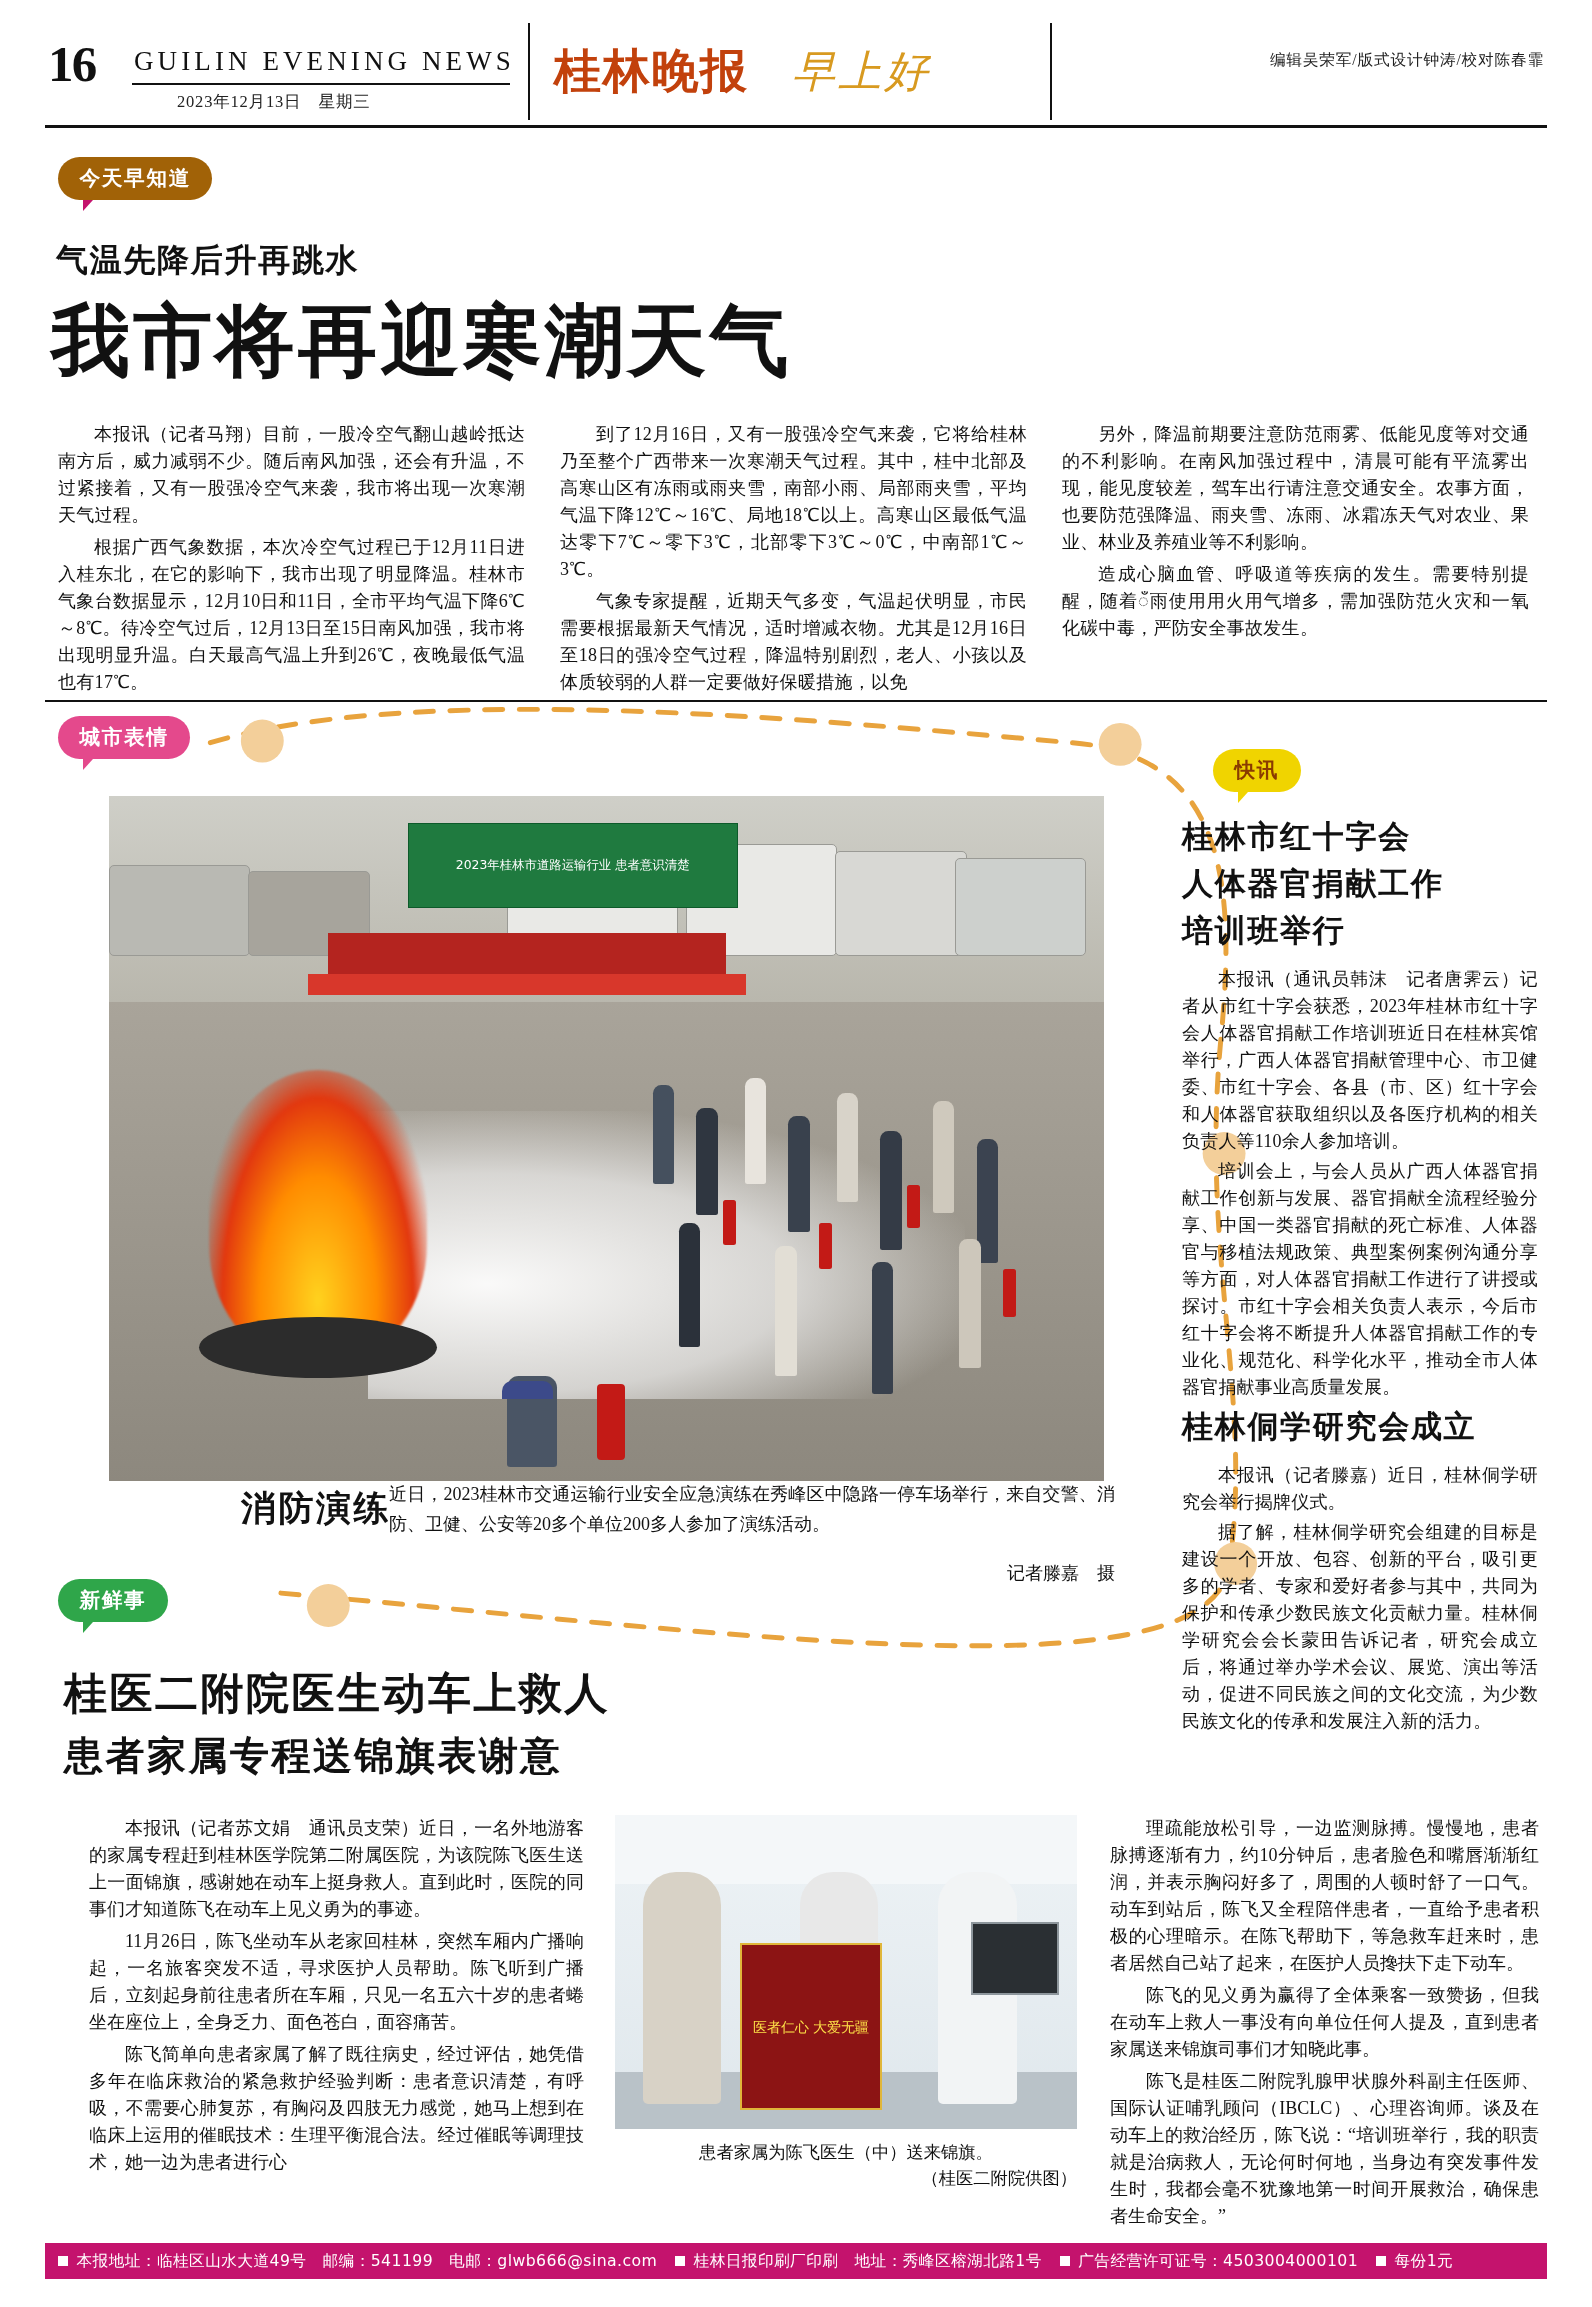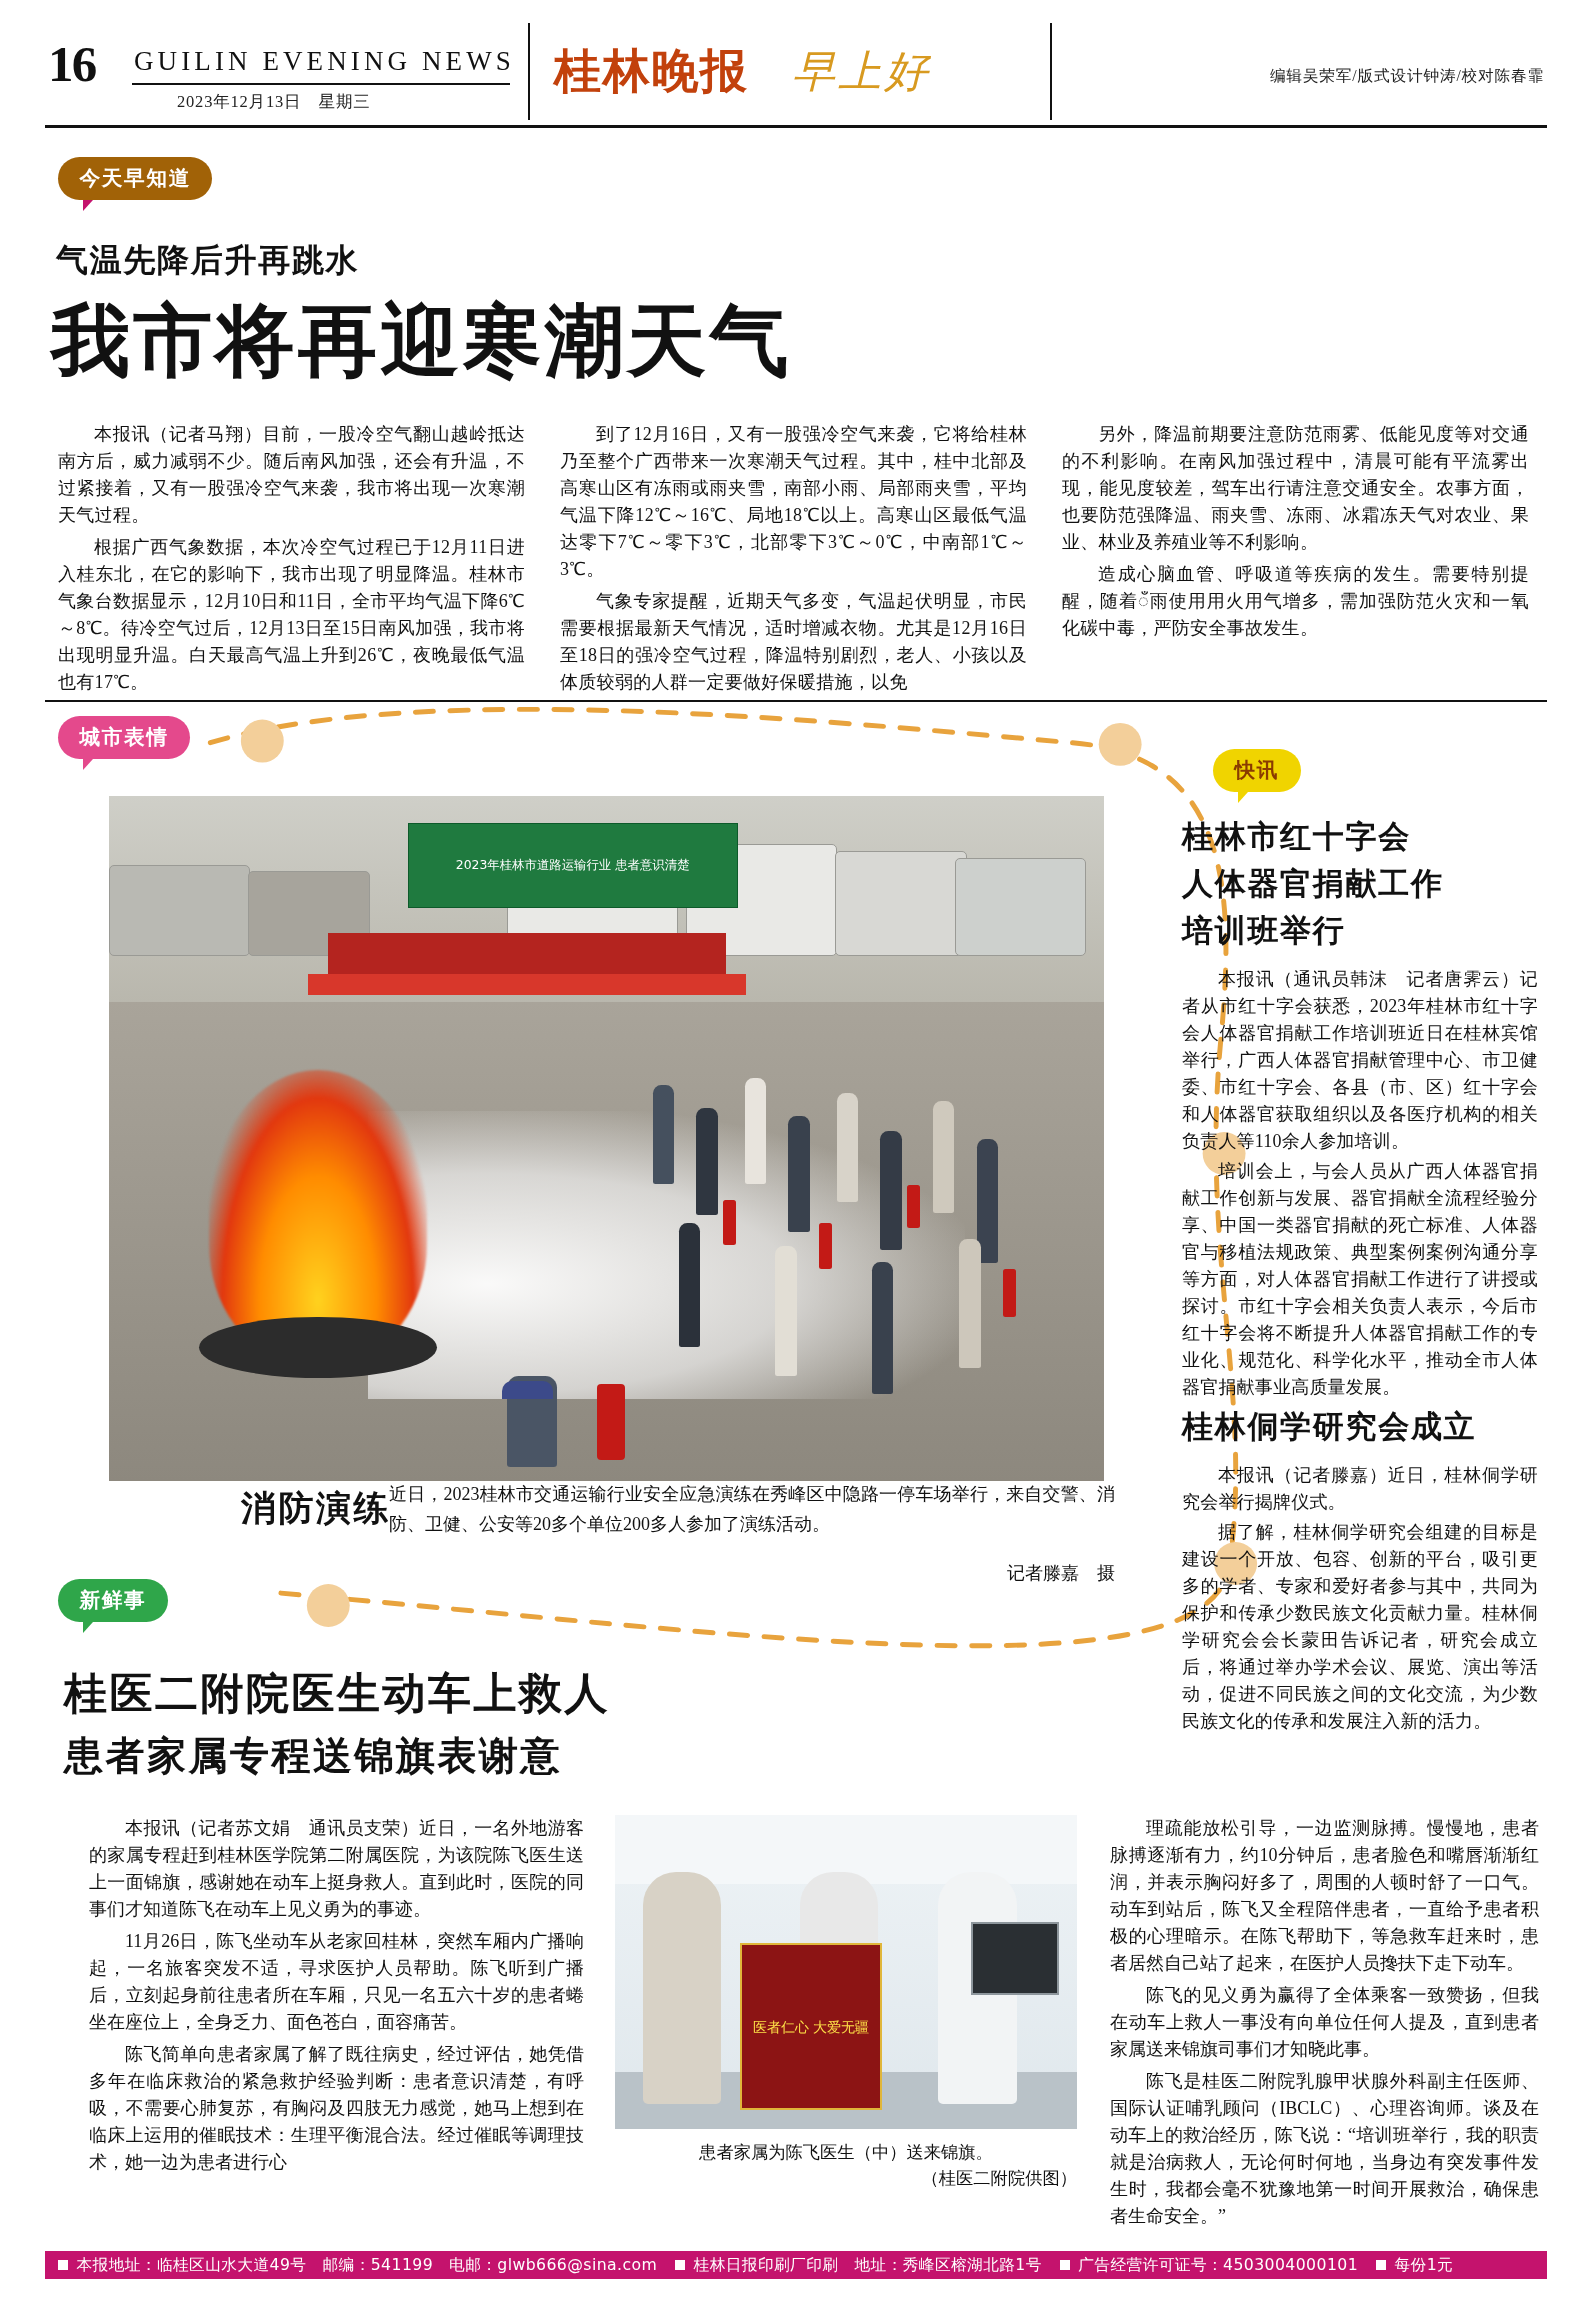--- a/index.html
+++ b/index.html
@@ -17,21 +17,21 @@
   .masthead{position:absolute;left:0;right:0;top:0;height:128px;}
   .mh-rule-top{position:absolute;left:45px;right:45px;top:125px;height:2.5px;background:#111;}
   .pagenum{position:absolute;left:48px;top:35px;font-size:51px;font-weight:bold;font-family:"Liberation Serif",serif;letter-spacing:-1.7px;}
   .eng-title{position:absolute;left:134px;top:46px;font-size:27px;letter-spacing:4.1px;font-family:"Liberation Serif",serif;}
   .eng-rule{position:absolute;left:132px;top:83px;width:378px;height:1.7px;background:#111;}
   .dateline{position:absolute;left:177px;top:91px;font-size:16.5px;letter-spacing:0.8px;color:#222;}
   .vr1{position:absolute;left:528px;top:23px;width:1.7px;height:97px;background:#111;}
   .vr2{position:absolute;left:1050px;top:23px;width:1.7px;height:97px;background:#111;}
   .logo-cn{position:absolute;left:554px;top:40px;font-size:47px;font-weight:bold;color:#c2410c;font-family:"DejaVu Sans",sans-serif;letter-spacing:1.7px;}
   .logo-zaoshanghao{position:absolute;left:792px;top:43px;font-size:43px;color:#d89a20;font-family:"DejaVu Serif",serif;font-style:italic;letter-spacing:3.3px;}
-  .credits{position:absolute;right:48px;top:66px;font-size:15.7px;color:#222;letter-spacing:0.8px;}
+  .credits{position:absolute;right:48px;top:50px;font-size:15.7px;color:#222;letter-spacing:0.8px;}
 
   
   .tag{position:absolute;display:flex;align-items:center;justify-content:center;color:#fff;font-size:20.6px;font-weight:bold;letter-spacing:1.7px;font-family:"DejaVu Sans",sans-serif;}
   .tag .bubble{position:relative;padding:6.6px 21.5px 8.3px 21.5px;border-radius:21.5px;}
   .tag .bubble:after{content:"";position:absolute;left:25px;bottom:-11.6px;border-width:11.6px 10.7px 0 0;border-style:solid;border-color:transparent;}
   .tag-today{left:58px;top:157px;}
   .tag-today .bubble{background:#a16207;}
   .tag-today .bubble:after{border-top-color:#c4136d;}
   .tag-city{left:58px;top:716px;}
   .tag-city .bubble{background:#e4498c;}
@@ -74,21 +74,21 @@
   .b-head2{position:absolute;left:64px;top:1729px;font-size:39px;font-weight:bold;letter-spacing:2.5px;font-family:Liberation Sans, sans-serif;}
   .b-col1{position:absolute;left:89px;top:1815px;width:495px;font-size:18px;line-height:27px;text-align:justify;}
   .b-col1 p{margin:0 0 5px 0;text-indent:2em;}
   .b-col3{position:absolute;left:1110px;top:1815px;width:429px;font-size:18px;line-height:27px;text-align:justify;}
   .b-col3 p{margin:0 0 5px 0;text-indent:2em;}
   .photo2{position:absolute;left:615px;top:1815px;width:462px;height:314px;overflow:hidden;background:#cfd6da;}
   .cap2{position:absolute;left:615px;top:2140px;width:462px;font-size:17.3px;line-height:26.4px;text-align:center;}
   .cap2 .src{display:block;text-align:right;}
 
   
-  .footer{position:absolute;left:45px;right:45px;bottom:28px;height:28px;background:#c4136d;color:#fff;display:flex;align-items:center;font-size:15.7px;font-family:"DejaVu Sans",sans-serif;}
+  .footer{position:absolute;left:45px;right:45px;bottom:28px;height:36px;background:#c4136d;color:#fff;display:flex;align-items:center;font-size:15.7px;font-family:"DejaVu Sans",sans-serif;}
   .footer .sq{width:10px;height:10px;background:#fff;margin:0 8.3px 0 13.2px;}
   .footer span.it{margin-right:5px;letter-spacing:0.4px;}
 
   
   .sky{position:absolute;left:0;top:0;width:100%;height:30%;background:linear-gradient(#cfcfc8,#b9b7ad);}
   .ground{position:absolute;left:0;top:30%;width:100%;height:70%;background:linear-gradient(#a9a49a,#8d887e);}
   .banner{position:absolute;left:30%;top:4%;width:33%;height:12%;background:#1f7a3f;border:1.7px solid #0d5a2a;color:#fff;font-size:12.4px;display:flex;align-items:center;justify-content:center;text-align:center;line-height:16.5px;font-family:"DejaVu Sans",sans-serif;}
   .bus{position:absolute;background:#e9e9e6;border:1.7px solid #9a9a95;border-radius:5px;}
   .fire{position:absolute;left:10%;top:40%;width:22%;height:42%;background:radial-gradient(ellipse at 50% 80%, #ffd21e 0%, #ff8c00 38%, #e2380f 62%, rgba(180,40,10,0) 78%);border-radius:50% 50% 40% 40%;filter:blur(0.8px);}
   .smoke{position:absolute;left:26%;top:46%;width:60%;height:42%;background:radial-gradient(ellipse at 20% 60%, rgba(255,255,255,.95) 0%, rgba(240,240,240,.7) 45%, rgba(240,240,240,0) 75%);}

